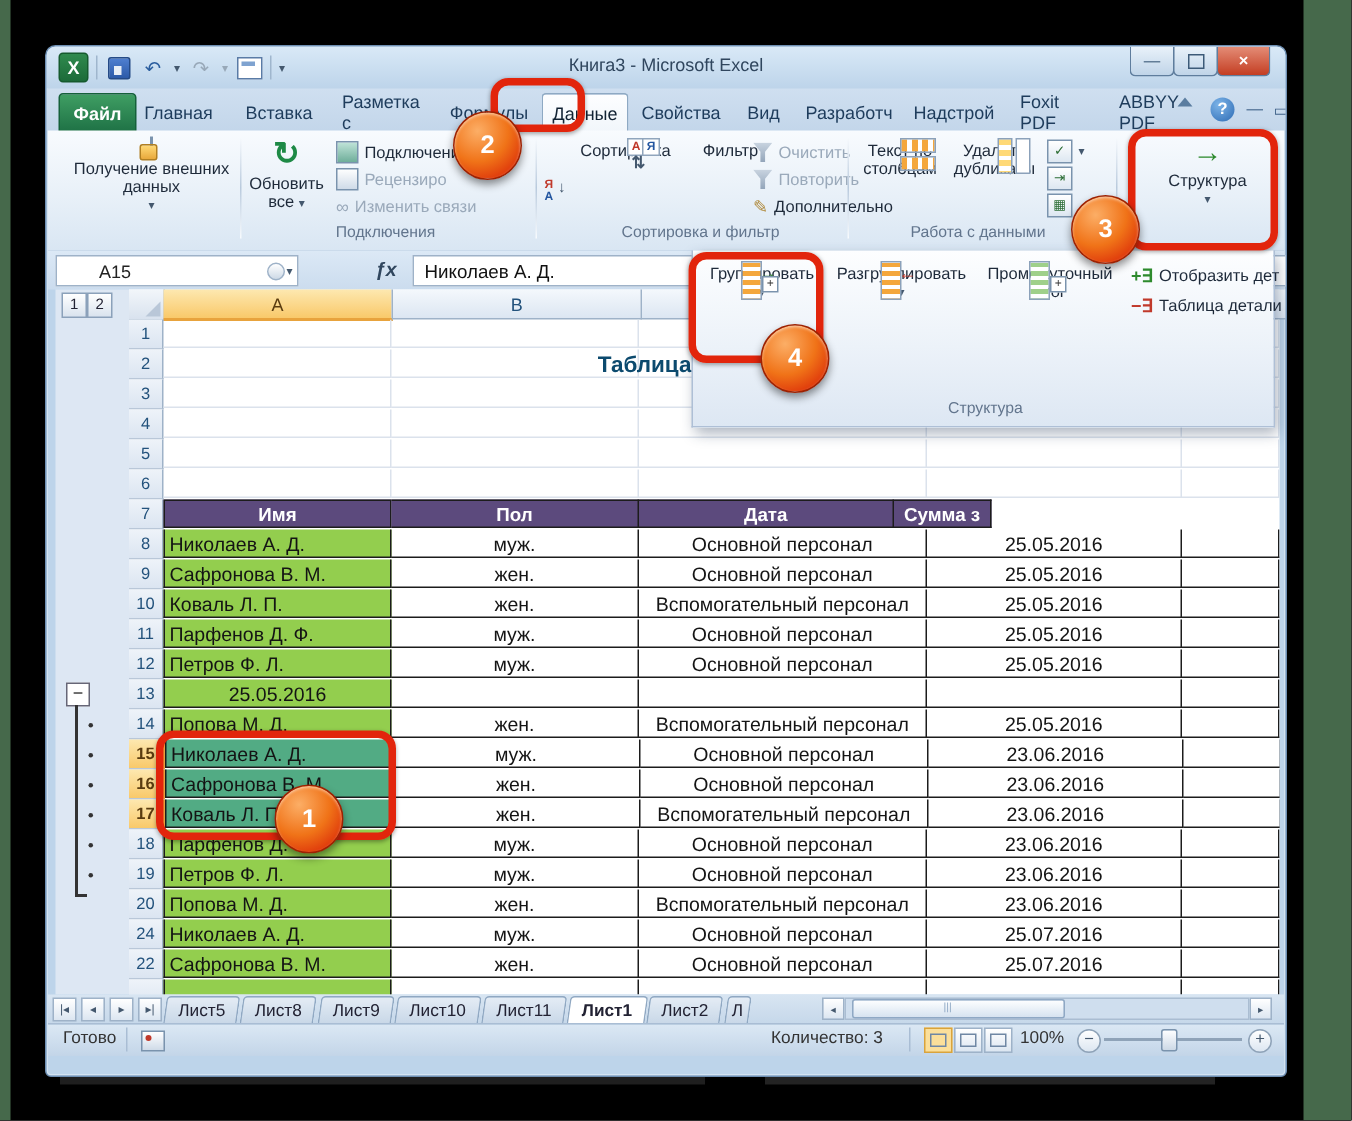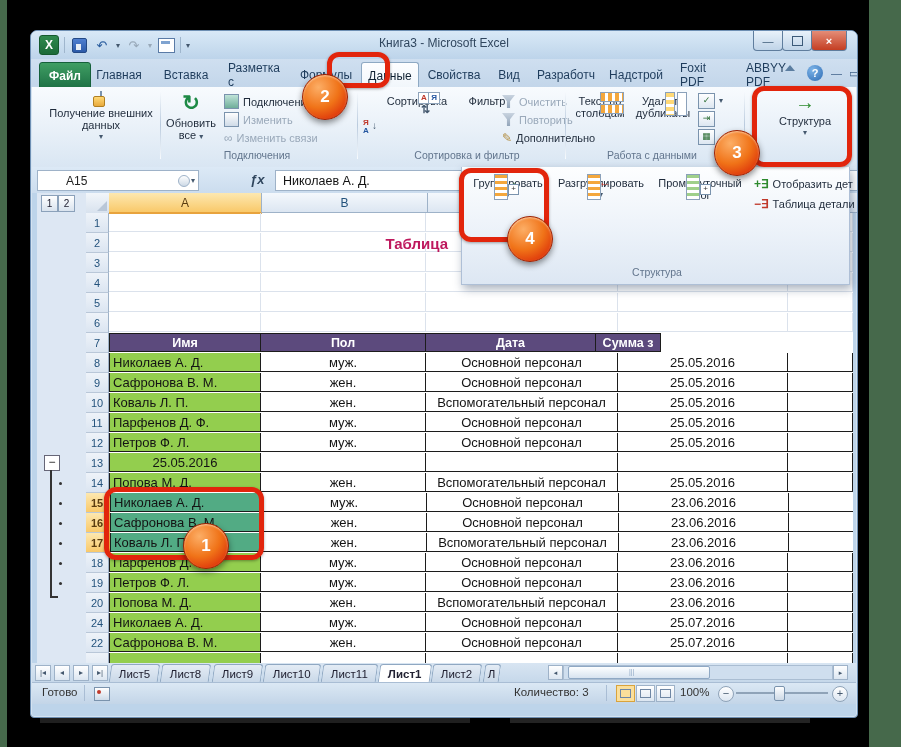--- a/index.html
+++ b/index.html
@@ -119,21 +119,21 @@
   .cell{height:19px;border-right:1px solid #dbe2ec;border-bottom:1px solid #dbe2ec;font-size:13px;color:#141414;
         display:flex;align-items:center;padding:0 3px;overflow:hidden;white-space:nowrap;flex:none;box-sizing:border-box;}
   .cA{width:152px;}.cB{width:165px;}.cC{width:192px;}.cD{width:170px;}.cE{width:65px;}
   .cell.tb{border-right:1px solid #1c1c1c;border-bottom:1px solid #1c1c1c;}
   .cell.tb.first{border-left:1px solid #1c1c1c;}
   .cell.th{background:#5c4a7d;color:#fff;font-weight:bold;font-size:12.5px;justify-content:center;
            border-top:1px solid #1c1c1c;}
   .cell.green{background:#93ce4e;}
   .cell.teal{background:#52ab84;}
   .cell.center{justify-content:center;}
-  .sheet-title{position:absolute;left:239px;top:204px;width:178px;text-align:right;font-size:15px;font-weight:bold;color:#be185d;z-index:5;}
+  .sheet-title{position:absolute;left:252px;top:204px;width:178px;text-align:right;font-size:15px;font-weight:bold;color:#0c4a6e;z-index:5;}
   .sheet-subtitle{position:absolute;left:430px;top:224px;width:180px;text-align:center;font-size:13.5px;font-weight:bold;color:#111;z-index:5;}
   
   .flyout{position:absolute;left:430px;top:136px;width:387px;height:117px;
           background:linear-gradient(#fdfeff,#ecf2f9 55%,#dde7f3);border:1px solid #aebfd6;border-top:none;
           box-shadow:2px 4px 9px rgba(40,60,90,.40);z-index:40;}
   .fly-label{position:absolute;left:95px;top:99px;width:200px;text-align:center;font-size:10.5px;color:#62758d;}
   
   .tabsbar{position:absolute;left:1px;top:632px;width:824px;height:19px;background:linear-gradient(#d8e5f2,#c6d8ea);display:flex;align-items:center;}
   .navbtn{width:14px;height:14px;margin-left:3px;font-size:8px;color:#44586e;background:linear-gradient(#fff,#dce6f1);
           border:1px solid #9eb2c8;display:flex;align-items:center;justify-content:center;}
@@ -250,21 +250,21 @@
         <span class="bico ic-refresh">↻</span>
         <span><span>Обновить</span><br>
         <span>все</span> <span class="dd">▾</span></span>
       </div>
       <div class="smbtn" style="left:192px;top:6px;">
         <span class="ic-sm teal"></span>
         <span>Подключения</span>
       </div>
       <div class="smbtn disabled" style="left:192px;top:24px;">
         <span class="ic-sm"></span>
-        <span>Изменить</span>
+        <span>Рецензиро</span>
       </div>
       <div class="smbtn disabled" style="left:192px;top:42px;">
         <span class="ic-link">∞</span>
         <span>Изменить связи</span>
       </div>
       <div class="glabel" style="left:170px;width:110px;">Подключения</div>
       <div class="gsep" style="left:325px;"></div>
 
       <div class="smbtn" style="left:331px;top:30px;">
         <span class="ic-az-sm">

